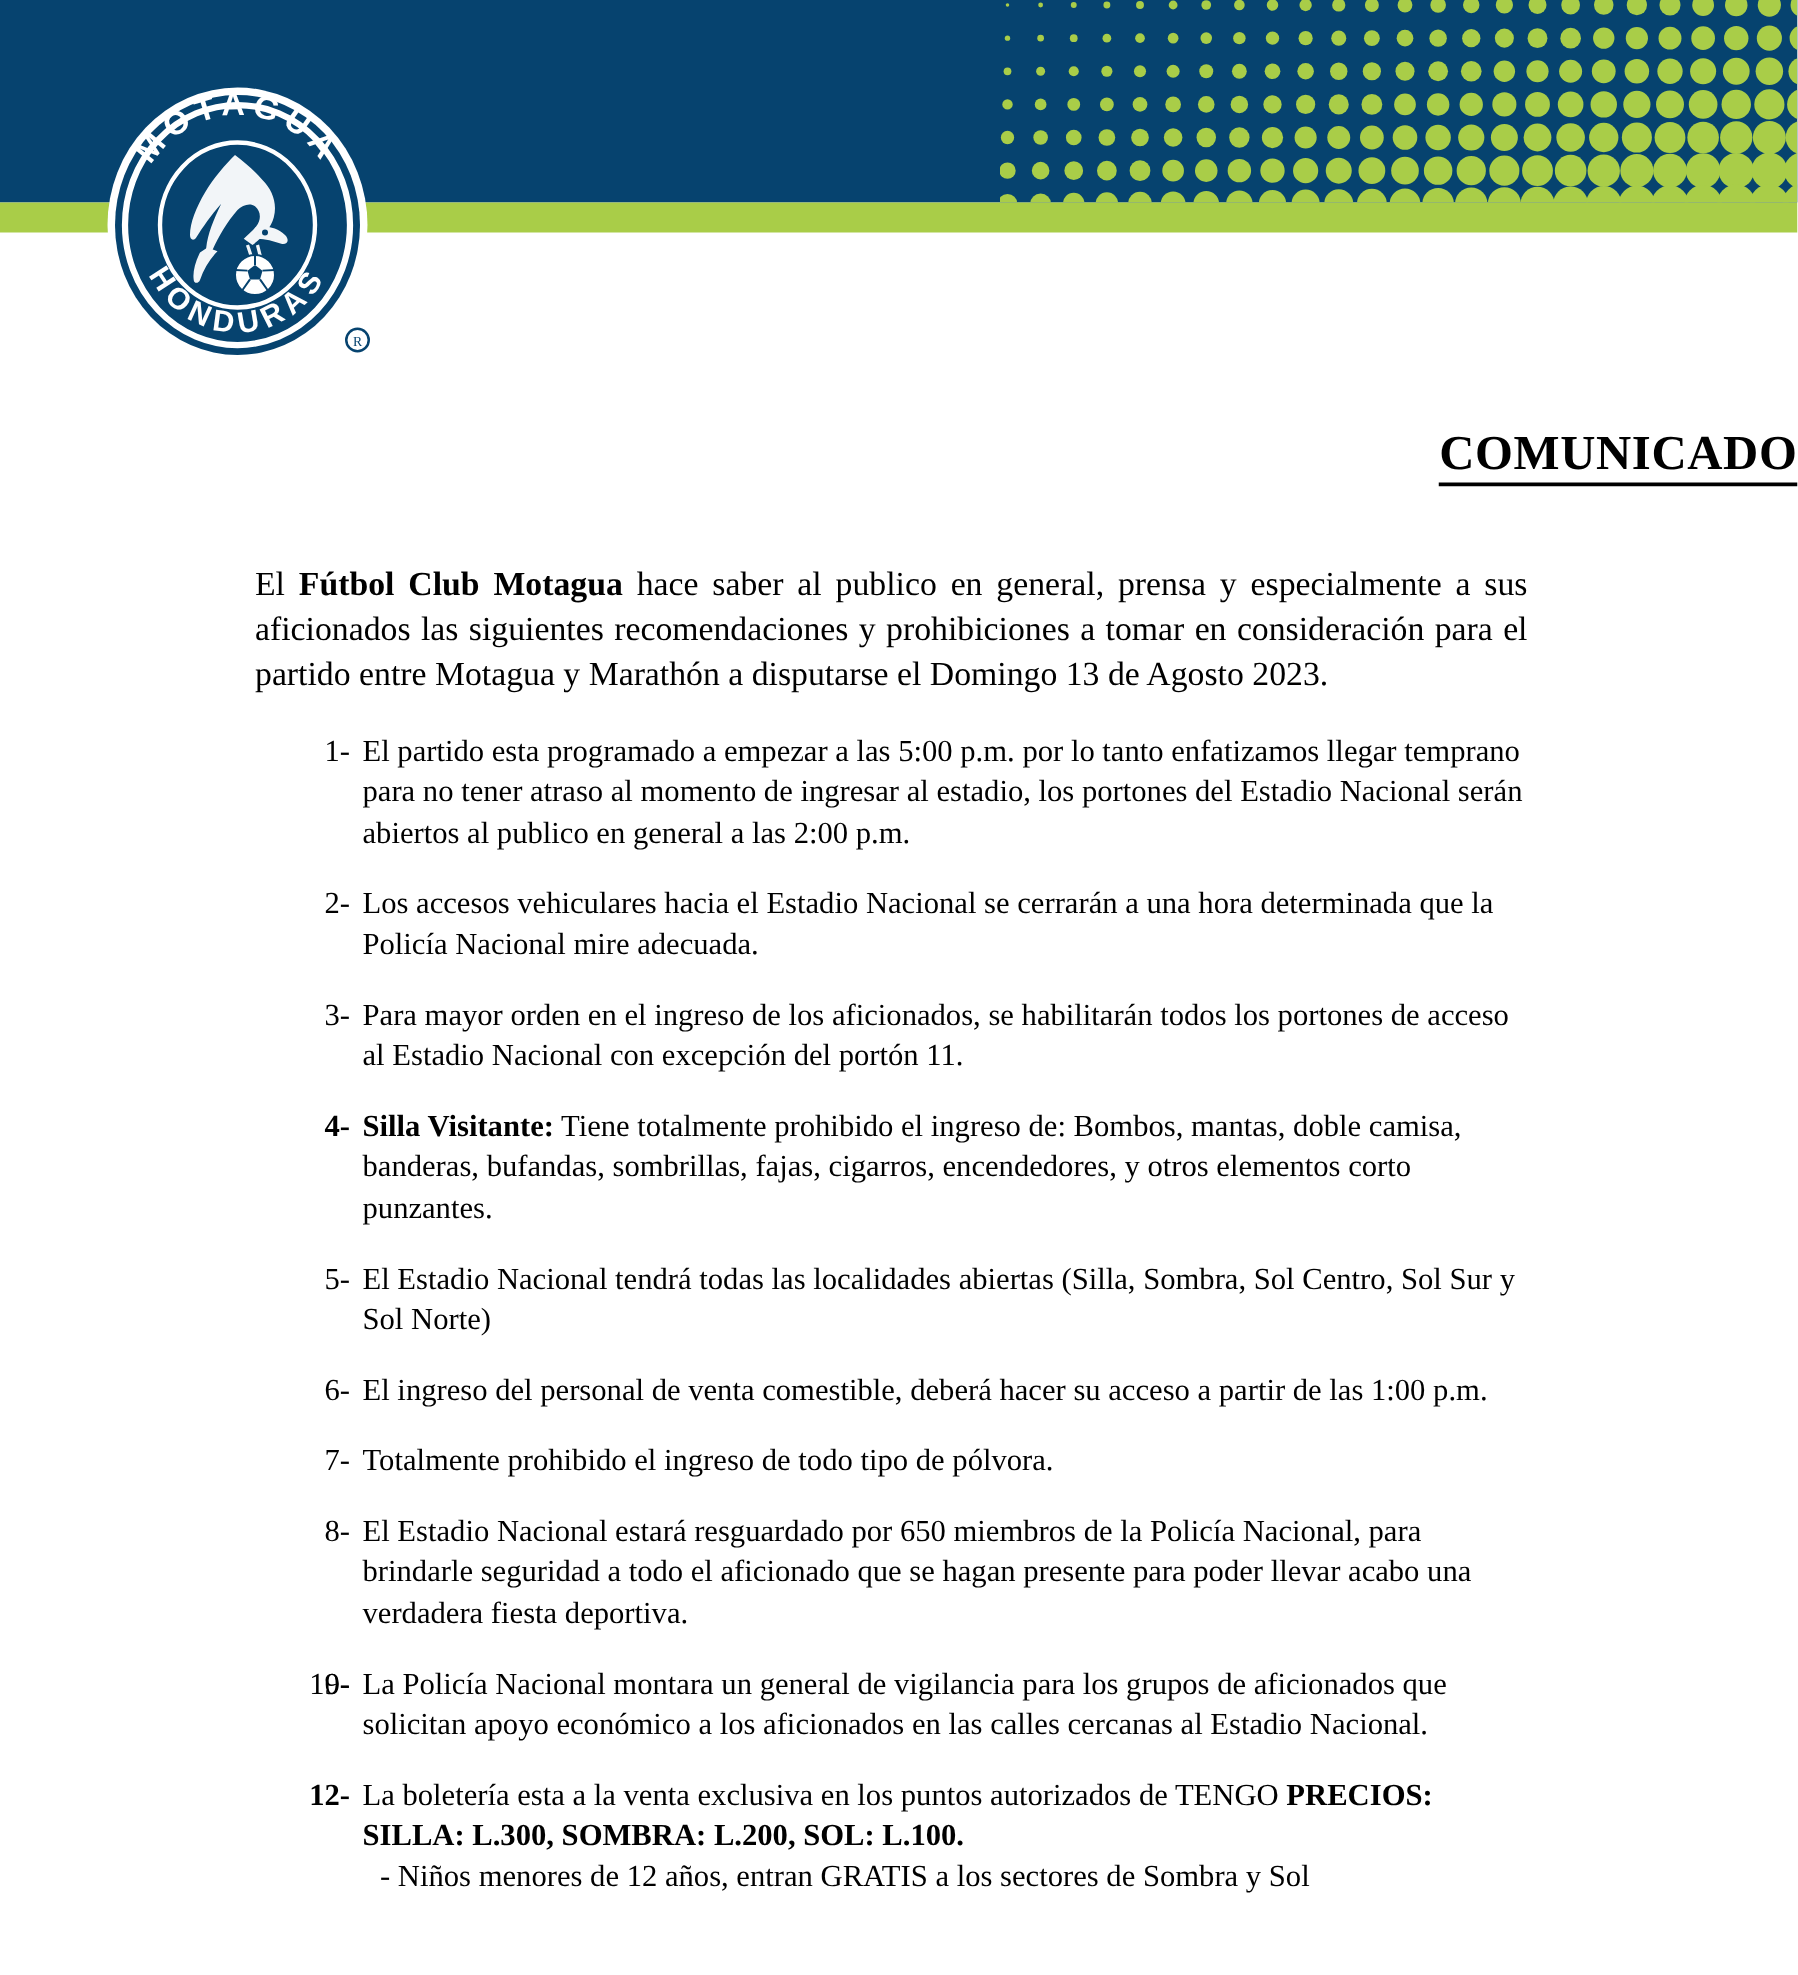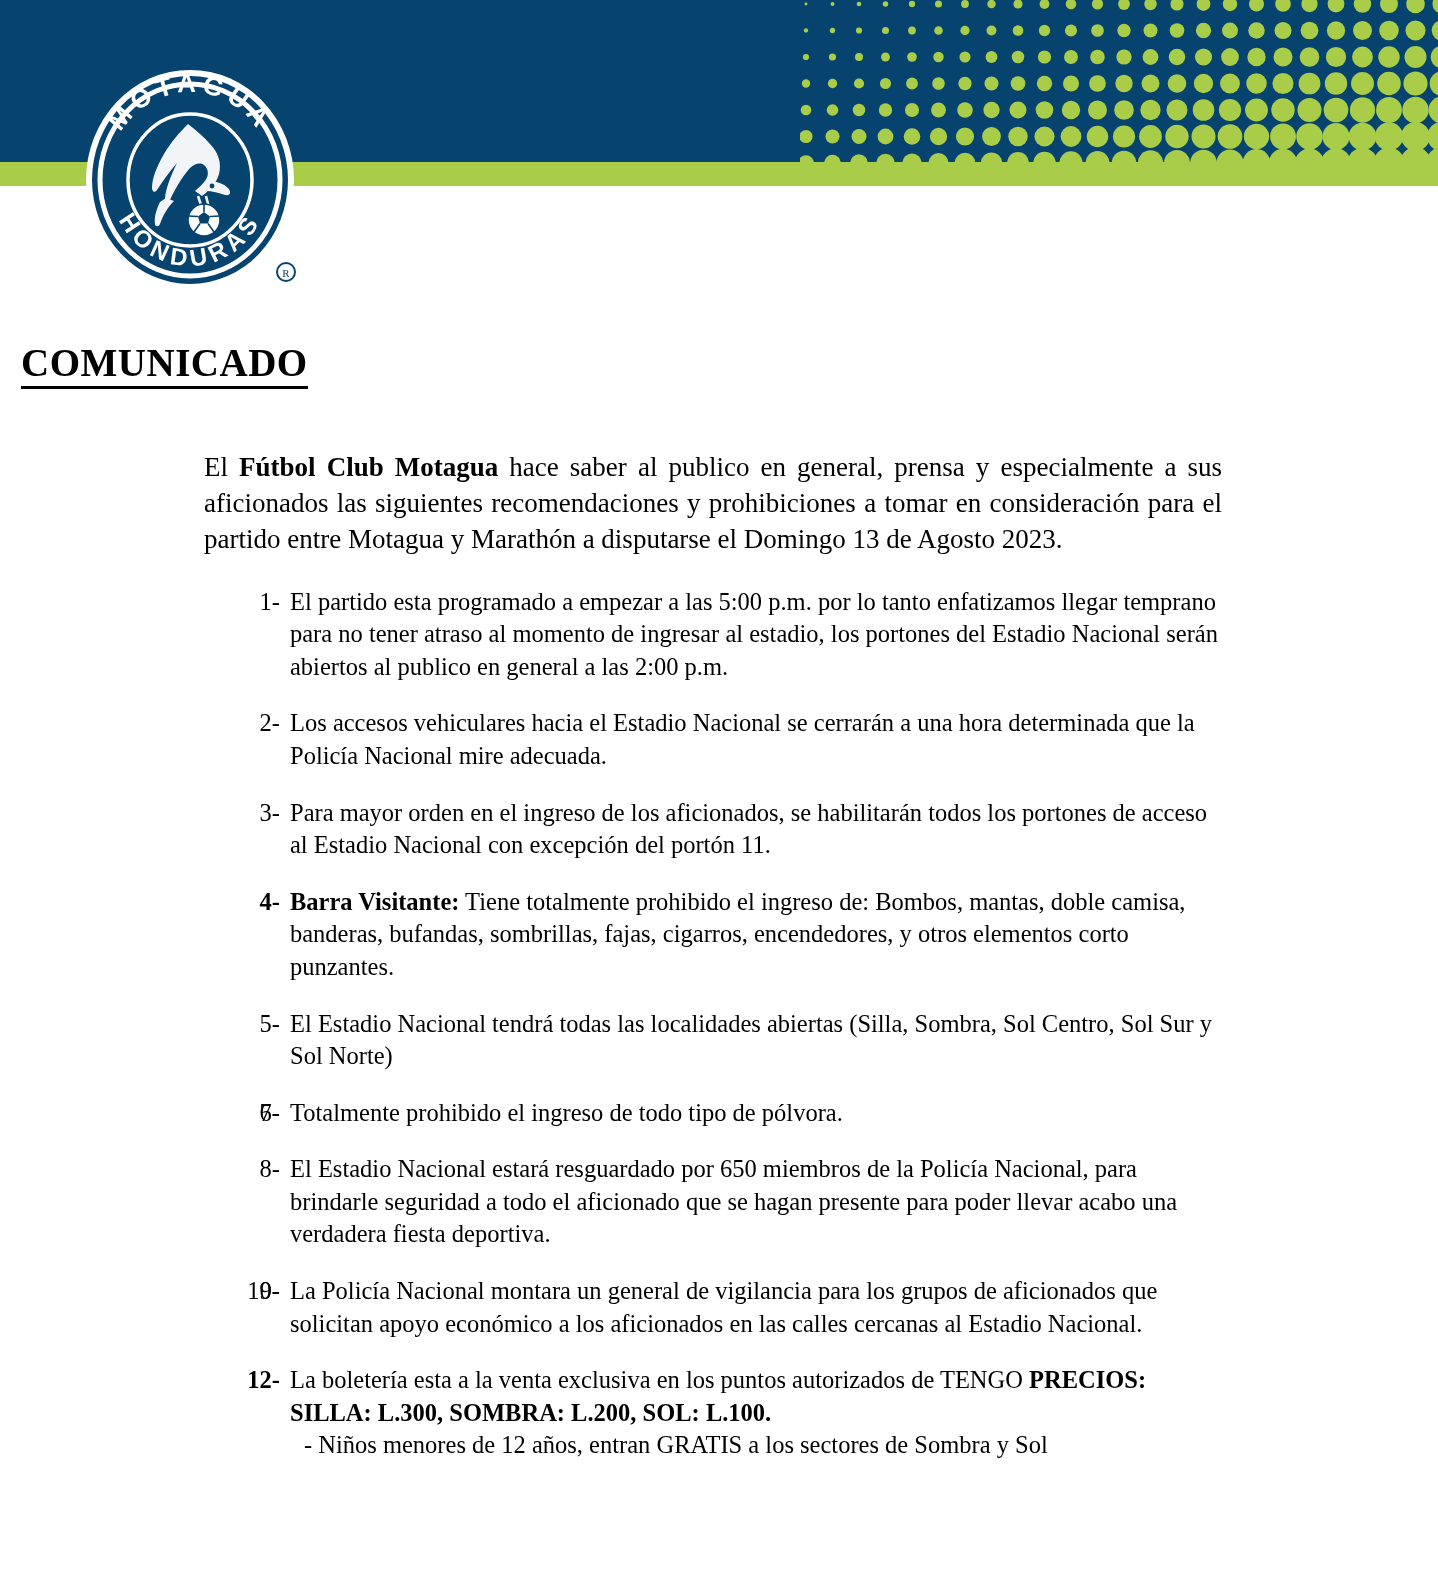--- a/index.html
+++ b/index.html
@@ -58,28 +58,27 @@
   .logo svg { display: block; }
 
   
   .doc {
     position: absolute;
     top: 340px;
     left: 0;
     width: 1438px;
   }
   .doc-title {
-    text-align: left;
+    text-align: right;
     font-size: 39px;
     font-weight: bold;
     letter-spacing: 0.5px;
     margin: 0 0 62px 0;
     padding-bottom: 3px;
     display: block;
-    padding-left: 21px;
   }
   .doc-title span {
     border-bottom: 3px solid #000;
     padding-bottom: 2px;
   }
 
   .intro {
     margin: 0 216px 0 204px;
     font-size: 27px;
     line-height: 1.33;
@@ -451,30 +450,31 @@
       <span>Los accesos vehiculares hacia el Estadio Nacional se cerrarán a una hora determinada que la Policía Nacional mire adecuada.</span>
     </li>
 
     <li class="item">
       <span class="num">3-</span>
       <span>Para mayor orden en el ingreso de los aficionados, se habilitarán todos los portones de acceso al Estadio Nacional con excepción del portón 11.</span>
     </li>
 
     <li class="item">
       <span class="num bold">4-</span>
-      <b>Barra Visitante:</b><span>  Tiene totalmente prohibido el ingreso de: Bombos, mantas, doble camisa, banderas, bufandas, sombrillas, fajas, cigarros, encendedores, y otros elementos corto punzantes.</span>
+      <b>Silla Visitante:</b><span>  Tiene totalmente prohibido el ingreso de: Bombos, mantas, doble camisa, banderas, bufandas, sombrillas, fajas, cigarros, encendedores, y otros elementos corto punzantes.</span>
     </li>
 
     <li class="item">
       <span class="num">5-</span>
       <span>El Estadio Nacional tendrá todas las localidades abiertas (Silla, Sombra, Sol Centro, Sol Sur y Sol Norte)</span>
     </li>
 
     <li class="item">
       <span class="num">6-</span>
+      <span>El ingreso del personal de venta comestible, deberá hacer su acceso a partir de las 1:00 p.m.</span>
     </li>
 
     <li class="item">
       <span class="num">7-</span>
       <span>Totalmente prohibido el ingreso de todo tipo de pólvora.</span>
     </li>
 
     <li class="item">
       <span class="num">8-</span>
       <span>El Estadio Nacional estará resguardado por 650 miembros de la Policía Nacional, para brindarle seguridad a todo el aficionado que se hagan presente para poder llevar acabo una verdadera fiesta deportiva.</span>

